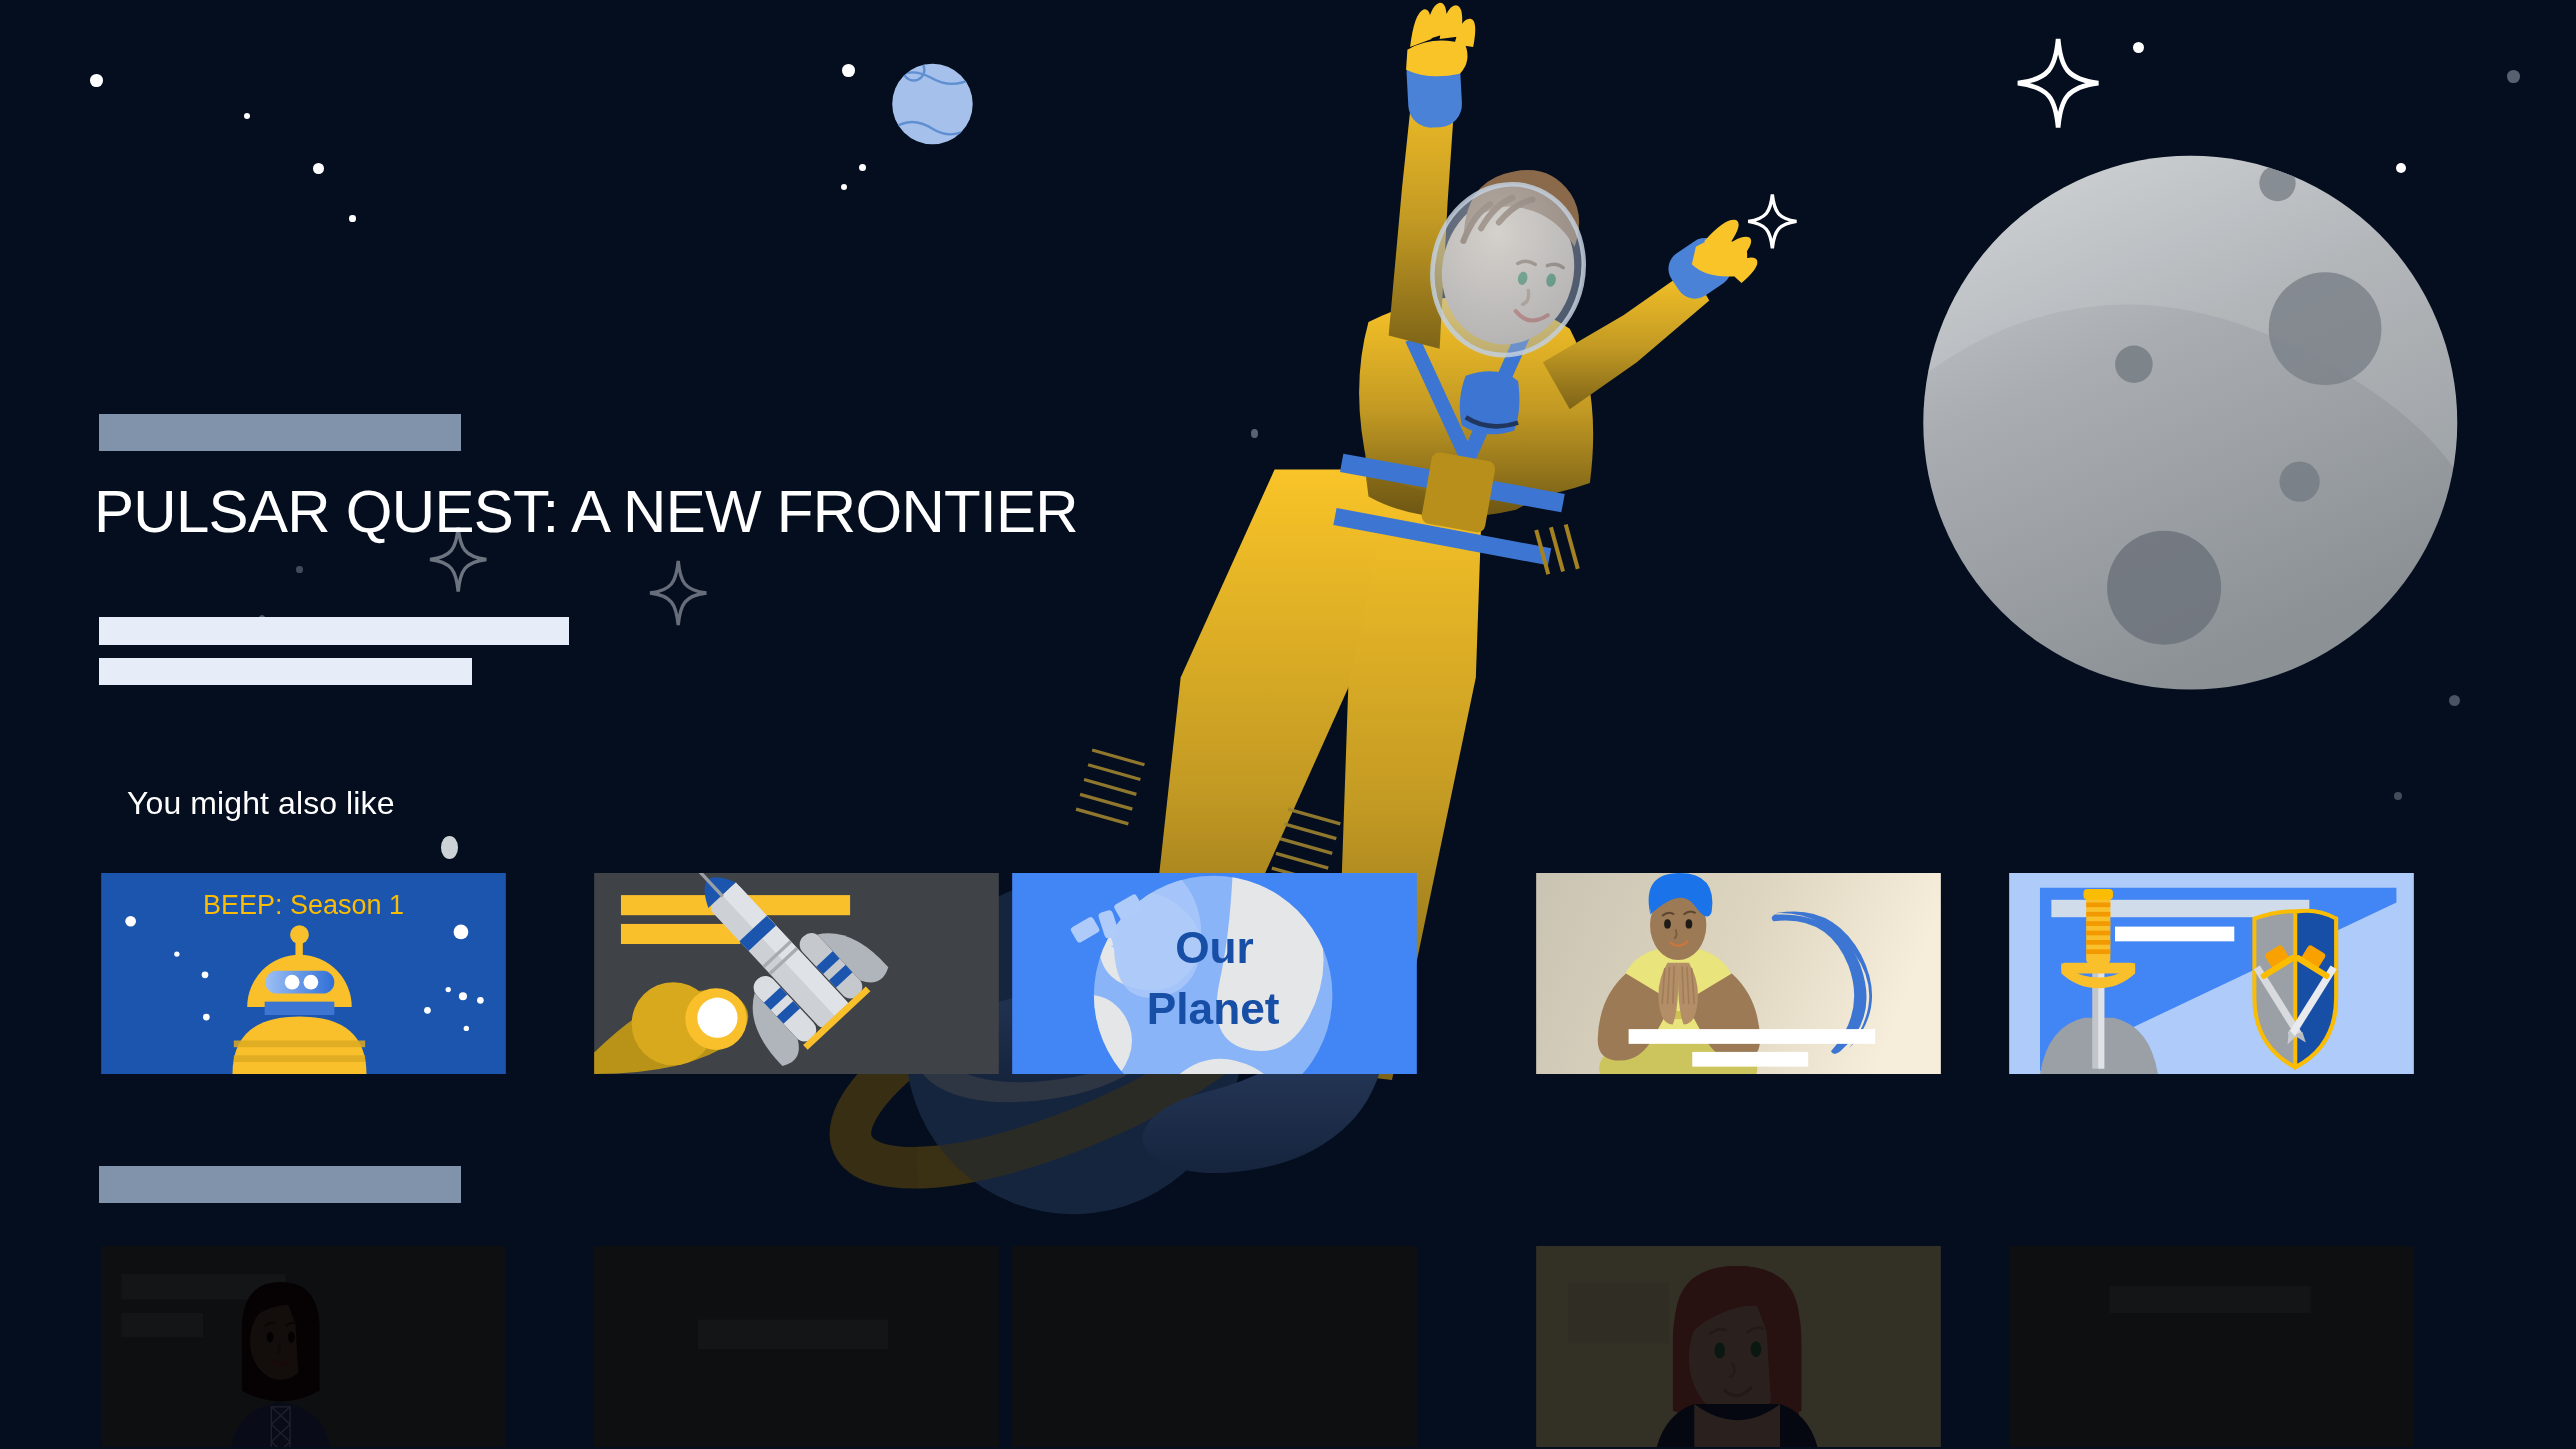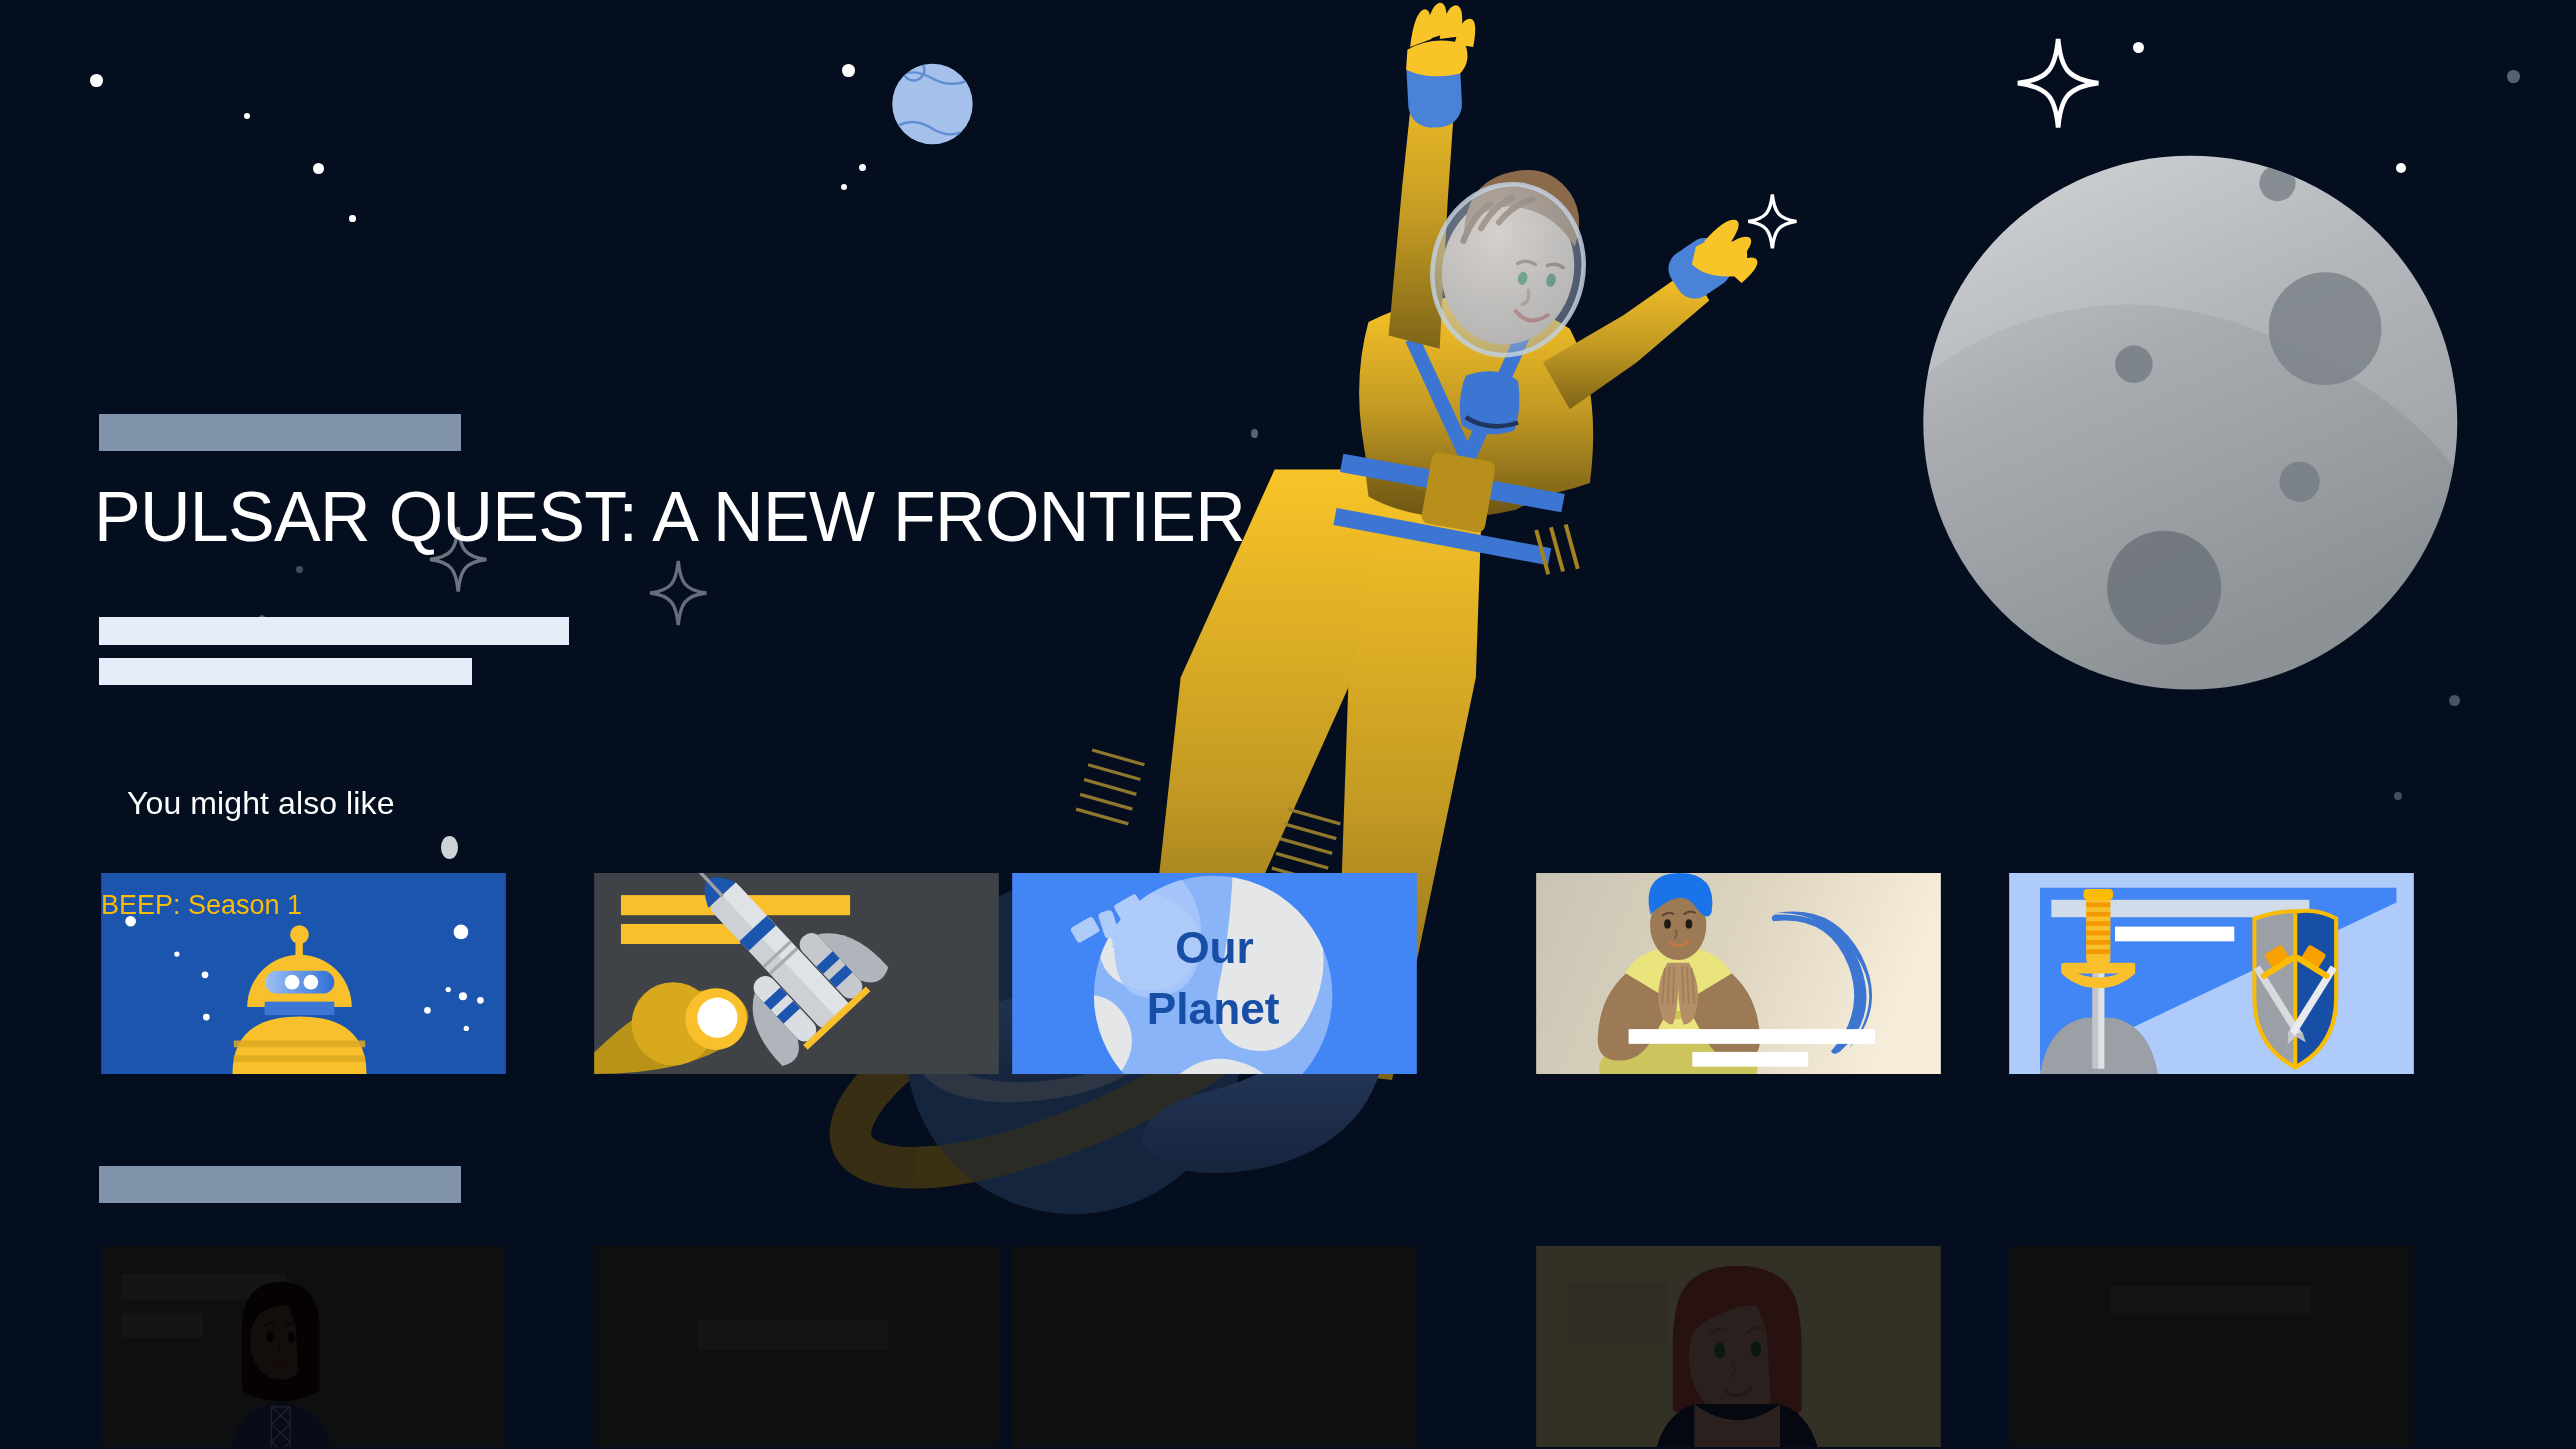--- a/index.html
+++ b/index.html
@@ -19,21 +19,21 @@
   .star.dim { background:#9aa7b8; }
   .star.grey { background:#8d98a5; }
 
   
   #hero { position:absolute; left:0; top:0; width:2576px; height:778px; }
   .ph-bar { position:absolute; }
   #ph-eyebrow { left:99px; top:414px; width:362px; height:37px; background:#8193ab; }
   #ph-eyebrow-dot { position:absolute; left:342px; top:422px; width:17.4px; height:23px; border-radius:50%; background:#cdd2d7; }
   #hero-title {
     position:absolute; left:94px; top:482px; width:2012px;
-    color:#ffffff; font-size:70px; line-height:1.0; font-weight:400;
+    color:#ffffff; font-size:60px; line-height:1.0; font-weight:400;
     letter-spacing:-0.7px; white-space:nowrap;
   }
   #ph-sub1 { left:99px; top:617px; width:470px; height:28px; background:#e6ecf8; }
   #ph-sub2 { left:99px; top:658px; width:373px; height:27px; background:#e6ecf8; }
 
   
   .rail-title {
     position:absolute; color:#ffffff; font-size:32px; font-weight:400; letter-spacing:0.1px;
   }
   #rail1-title { left:99px; top:785px;margin-left:28px; }
@@ -45,21 +45,21 @@
   .row1 .card { top:873px; width:405px; height:201px; }
   .row2 .card { top:1246px; width:405px; height:201px; }
   .c1 { left:101px; }
   .c2 { left:594px; }
   .c3 { left:1012px; }
   .c4 { left:1536px; }
   .c5 { left:2009px; }
   .row2 .card { filter:brightness(0.27) saturate(0.8); }
 
   .cardtitle {
-    position:absolute; width:100%; 
+    position:absolute; width:100%; text-align:center;
     font-weight:400;
   }
 </style>
 </head>
 <body>
 
 <div id="stage">
 
   <div class="layer">
     <div class="star" style="left:90px;top:74px;width:12.7px;height:12.7px;"></div>

